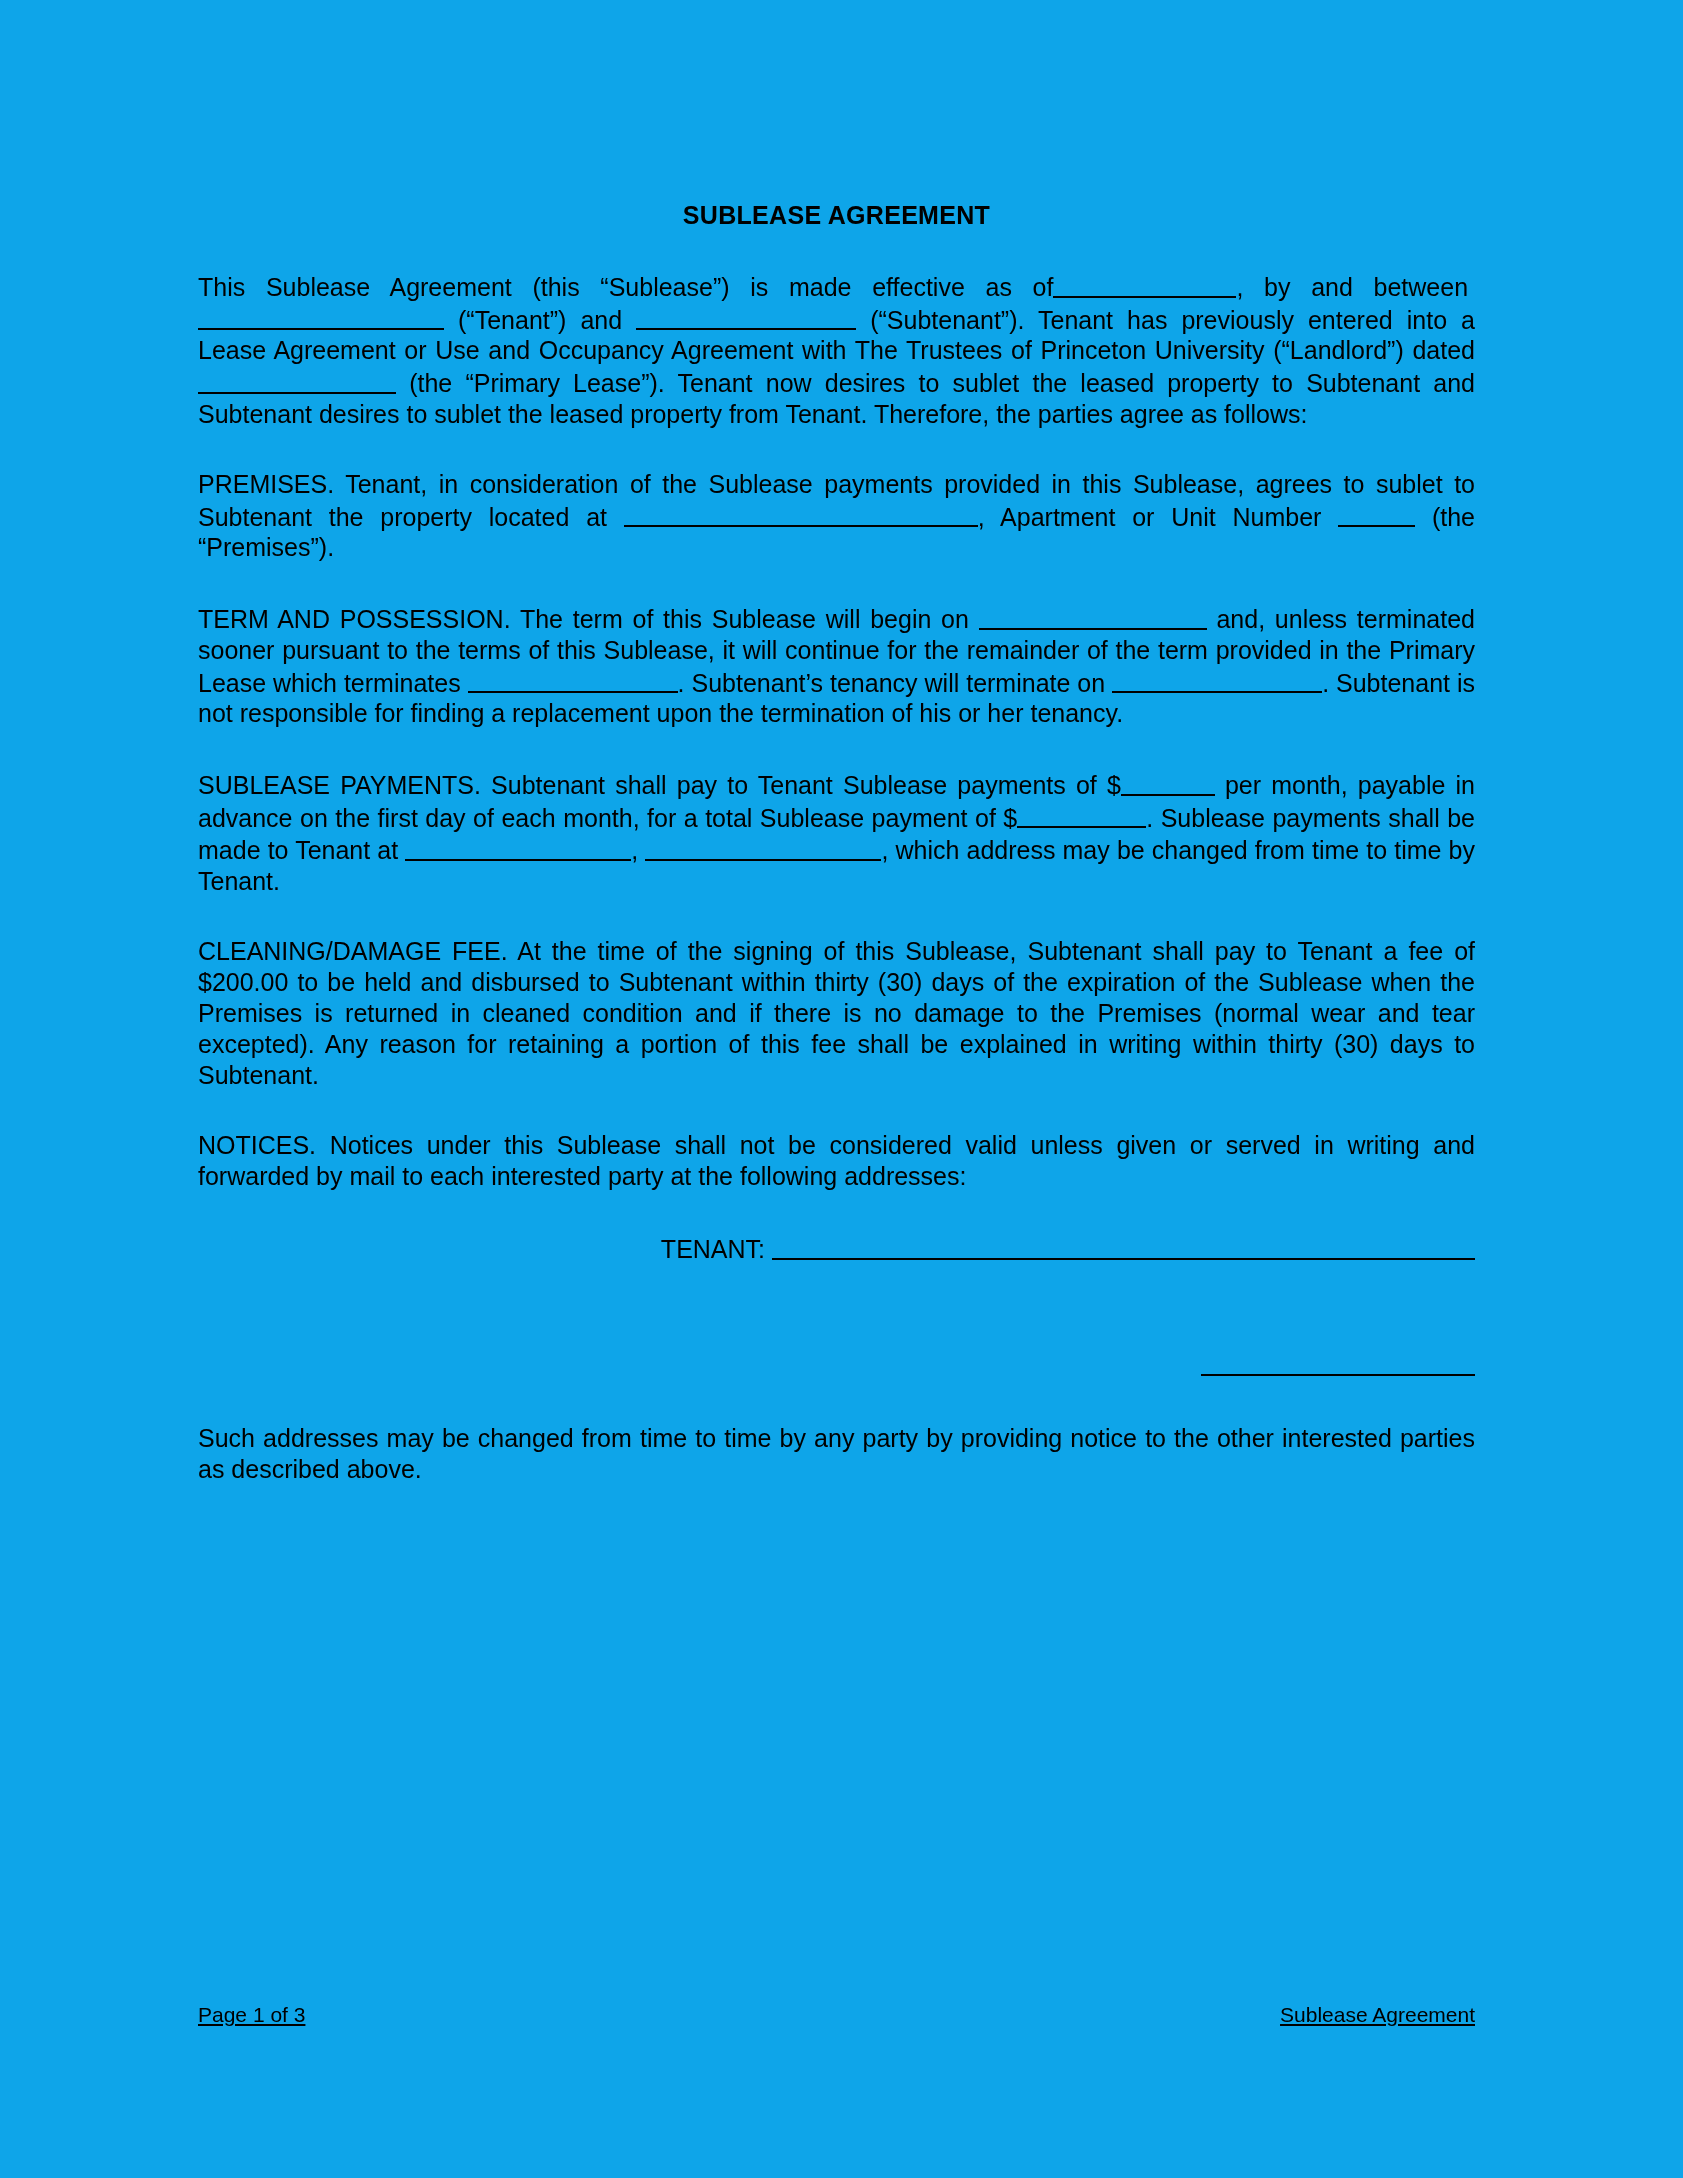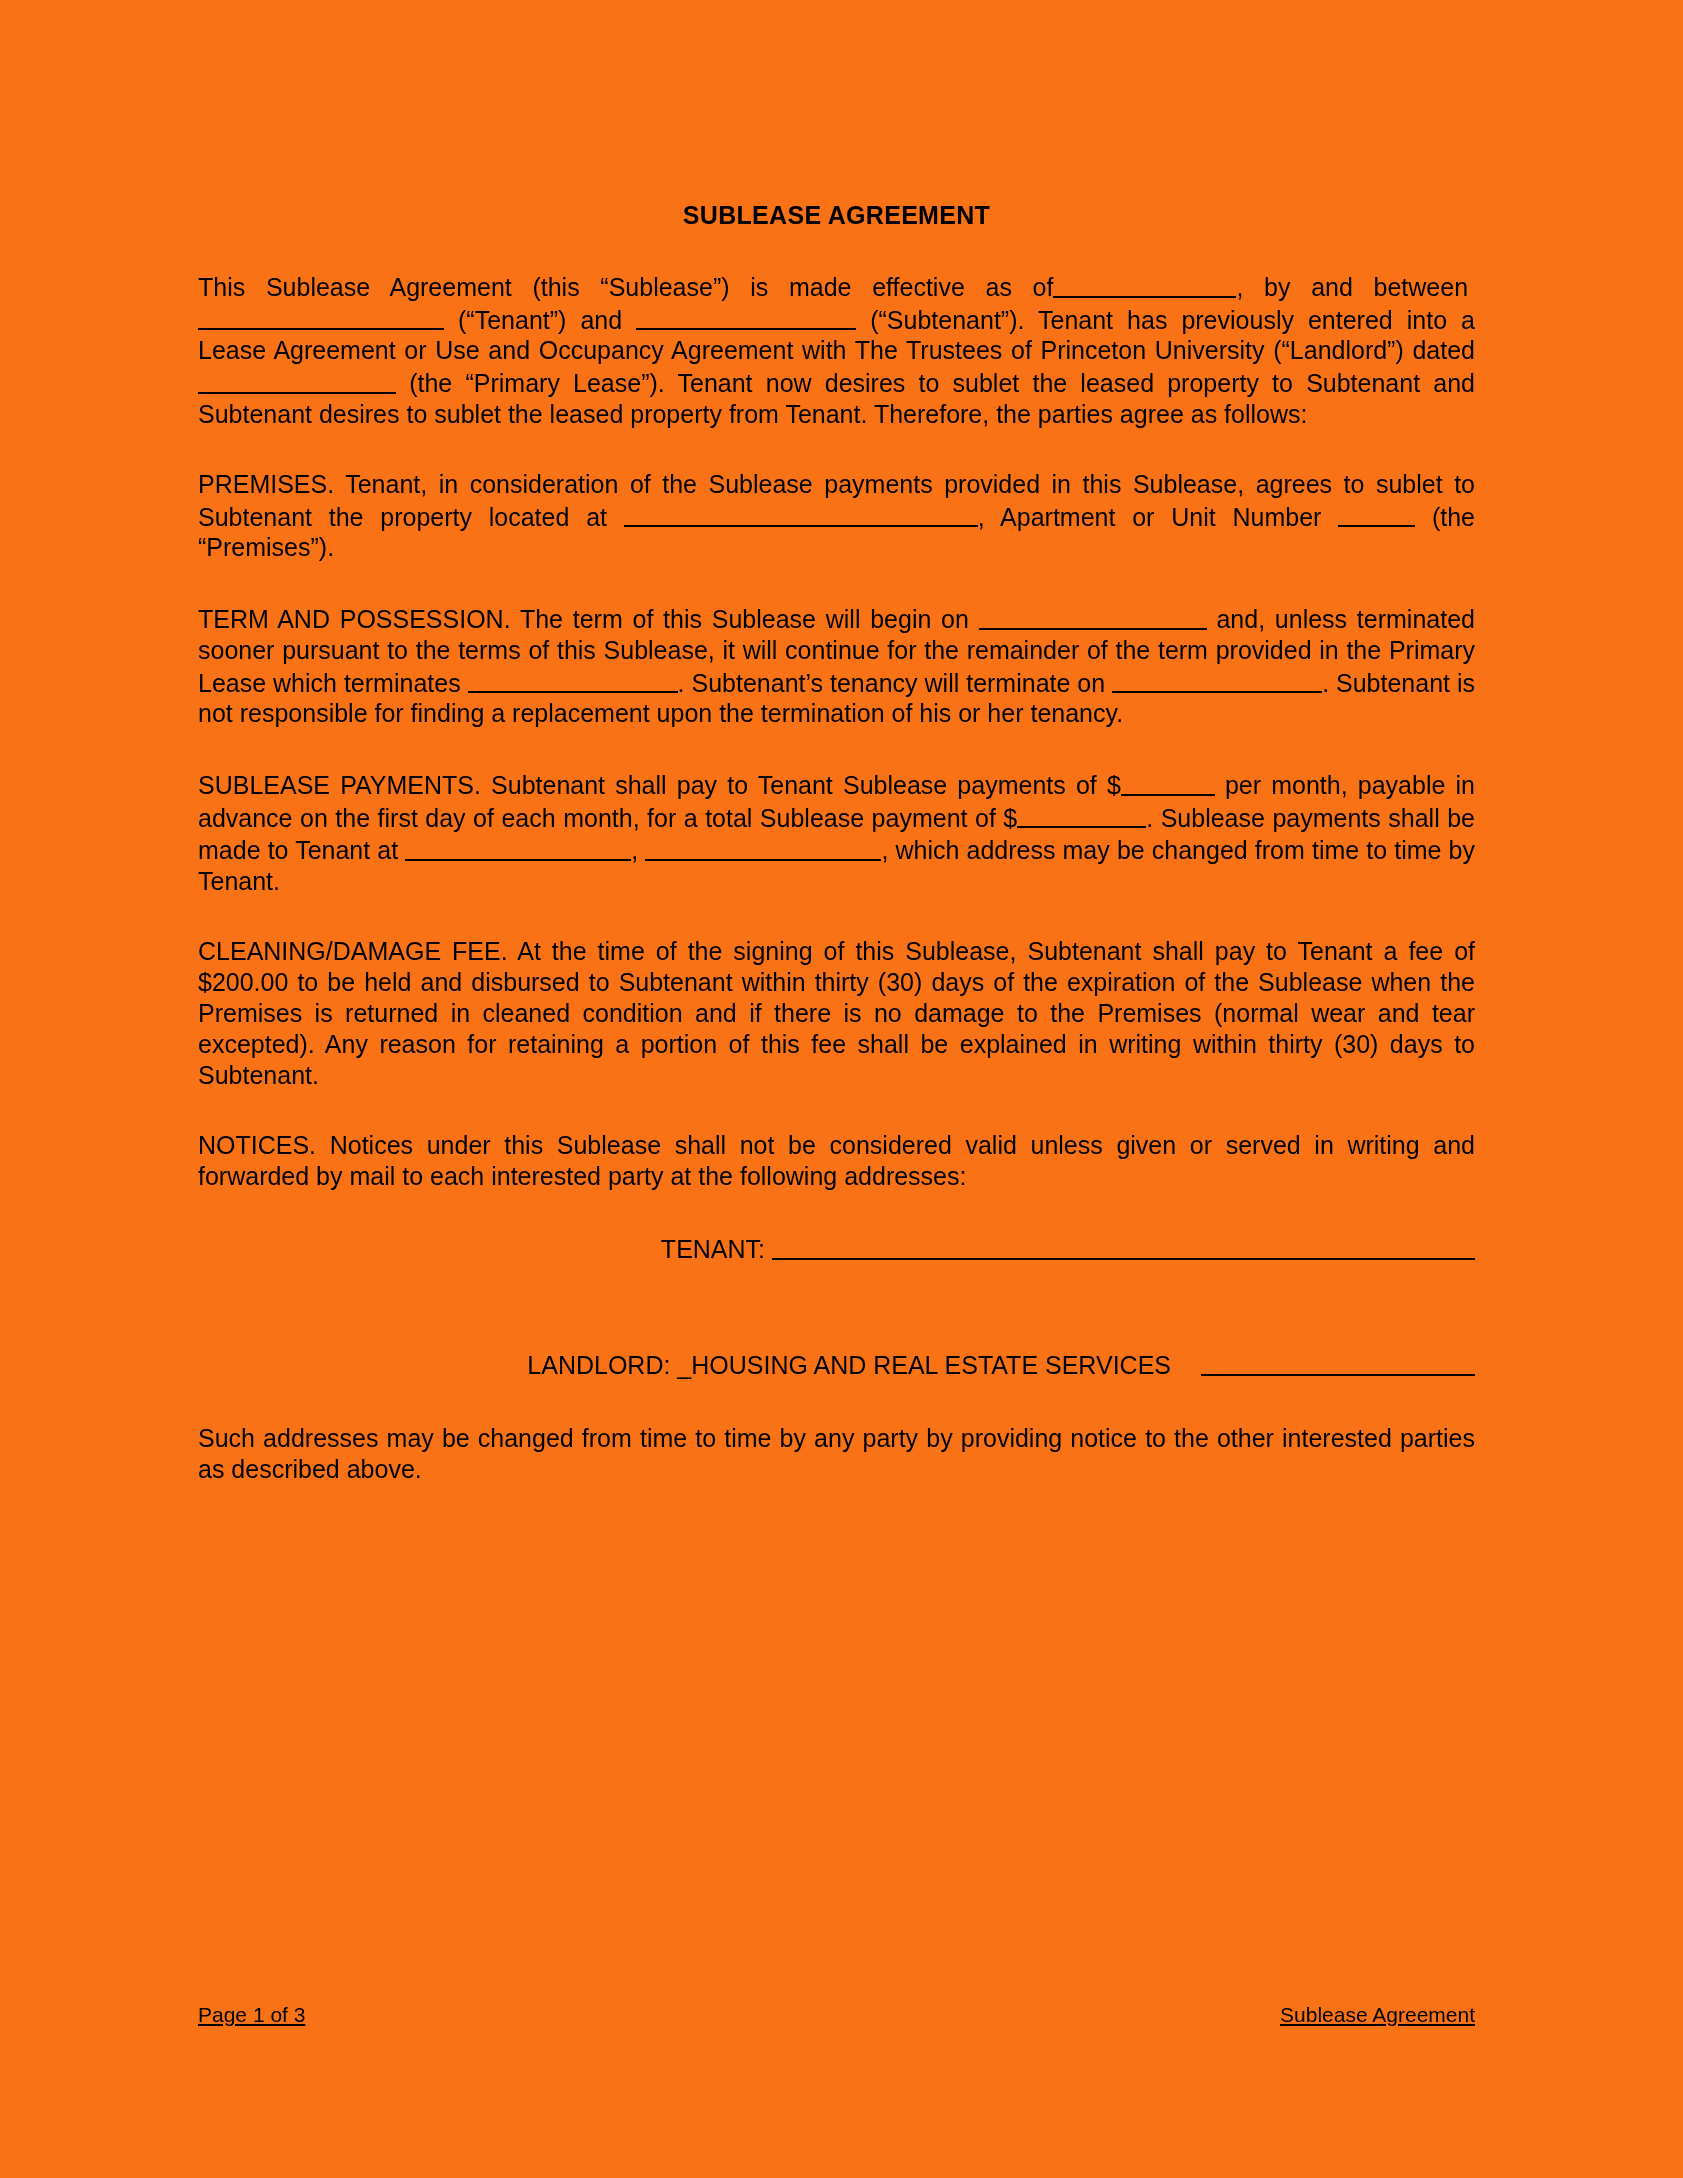--- a/index.html
+++ b/index.html
@@ -9,21 +9,21 @@
     background: #ffffff;
   }
   body {
     font-family: "Liberation Sans", "DejaVu Sans", sans-serif;
     color: #000000;
   }
   .page {
     position: relative;
     width: 1683px;
     height: 2178px;
-    background: #f97316;
+    background: #0ea5e9;
     margin: 0 auto;
     overflow: hidden;
     box-sizing: border-box;
   }
   .content {
     position: absolute;
     left: 198px;
     top: 0;
     width: 1277px;
   }
@@ -135,21 +135,21 @@
     <div class="gap-md"></div>
 
     <div class="notice-block">
       <div class="notice-row"><span>TENANT:</span> <span class="blank b-notice-tenant"></span></div>
 
       <div class="notice-gap"></div>
 
 
       <div class="notice-gap"></div>
 
-      <div class="notice-row"><span>LANDLORD: _HOUSING AND REAL ESTATE SERVICES</span><span class="blank b-notice-landlord"></span></div>
+      <div class="notice-row"><span class="blank b-notice-landlord"></span></div>
     </div>
 
     <div class="gap-lg"></div>
 
     <p class="para">Such addresses may be changed from time to time by any party by providing notice to the other interested parties as described above.</p>
 
   </div>
 
   <div class="footer">
     <div class="footer-left">Page 1 of 3</div>

